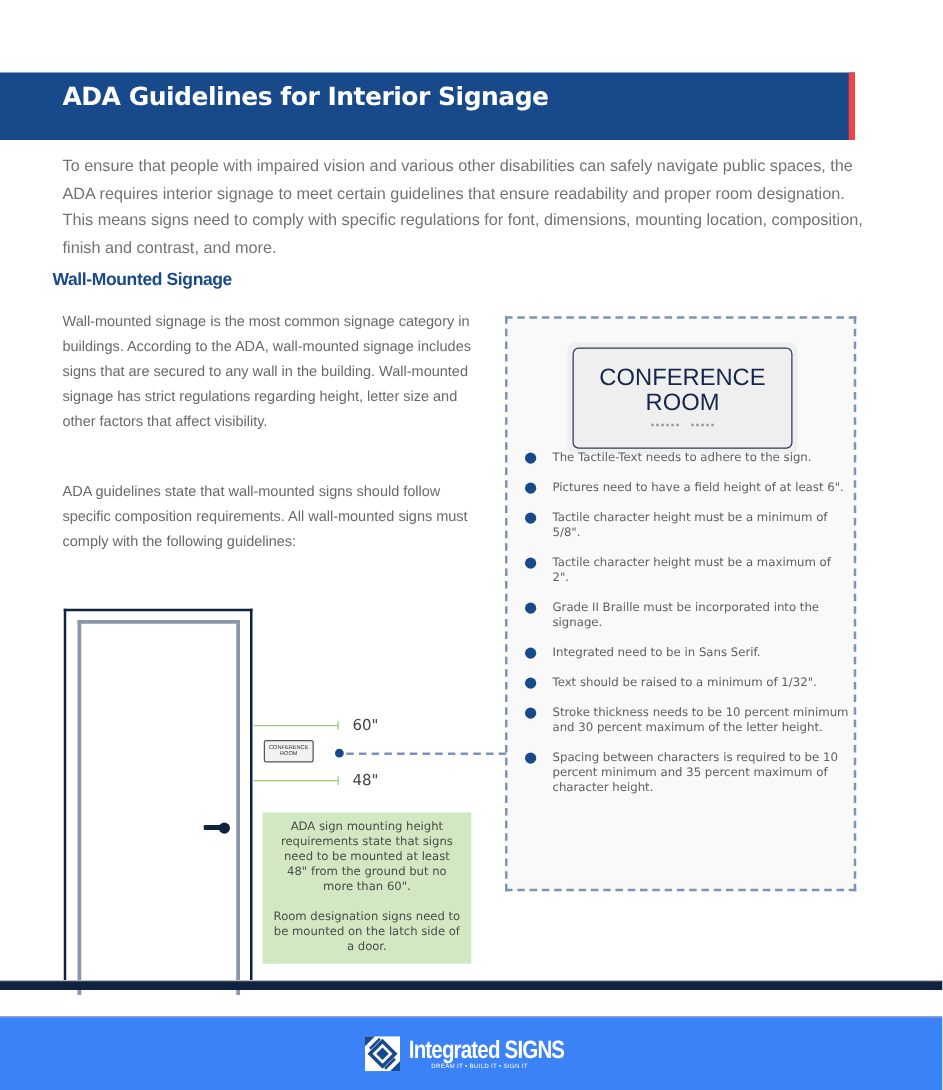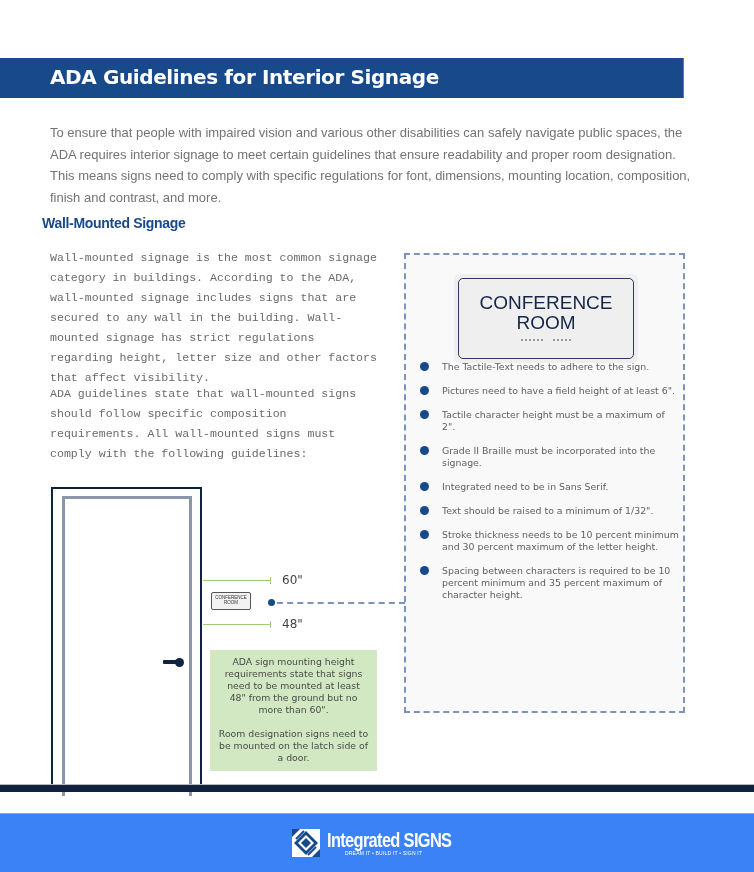--- a/index.html
+++ b/index.html
@@ -1,42 +1,42 @@
 <!DOCTYPE html>
 <html><head>
   <meta charset="utf-8">
   <style>
     * { box-sizing: border-box; margin: 0; padding: 0; }
     html, body { width: 754px; height: 872px; background: #ffffff; overflow: hidden; }
     body { position: relative; font-family: "Liberation Sans", sans-serif; color: #666; }
 
     .title-bar {
-      position: absolute; left: 0; top: 58px; width: 684px; height: 40px;
-      background: #17498b; border-right: 1px solid #ef4444;
+      position: absolute; left: 0; top: 58px; width: 684px; height: 54px;
+      background: #17498b; border-right: 5px solid #ef4444;
     }
     .title-bar h1 {
       position: absolute; left: 50px; top: 7px;
       font-family: "DejaVu Sans", sans-serif; font-weight: bold;
       font-size: 20px; color: #ffffff; letter-spacing: -0.4px;
     }
 
     .intro {
       position: absolute; left: 50px; top: 122px; width: 650px;
       font-size: 13px; line-height: 21.5px; color: #737373;
     }
 
     .section-heading {
       position: absolute; left: 42px; top: 215px;
       font-family: Liberation Sans, sans-serif; font-weight: bold;
       font-size: 14px; color: #17498b; letter-spacing: -0.3px;
     }
 
     .body-text {
       position: absolute; left: 50px; width: 330px;
-      font-family: Liberation Mono, monospace;
+      font-family: Liberation Sans, sans-serif;
       font-size: 11.6px; line-height: 20px; color: #6a6a6a;
     }
     .body-text.p1 { top: 248px; }
     .body-text.p2 { top: 384px; }
 
     
     .info-panel {
       position: absolute; left: 404px; top: 253px; width: 281px; height: 460px;
       background: #f9f9fa;
       border: 2px dashed #7b94bb;
@@ -168,20 +168,21 @@
       <span class="sign-line">ROOM</span>
       <span class="braille">
         <span></span><span></span><span></span><span></span><span></span><span></span><span class="gap"></span><span></span><span></span><span></span><span></span><span></span>
       </span>
     </div>
   </div>
 
   <ul class="guide-list">
     <li><span class="dot"></span><span>The Tactile-Text needs to adhere to the sign.</span></li>
     <li><span class="dot"></span><span>Pictures need to have a field height of at least 6".</span></li>
+    <li><span class="dot"></span><span>Tactile character height must be a minimum of 5/8".</span></li>
     <li><span class="dot"></span><span>Tactile character height must be a maximum of 2".</span></li>
     <li><span class="dot"></span><span>Grade II Braille must be incorporated into the signage.</span></li>
     <li><span class="dot"></span><span>Integrated need to be in Sans Serif.</span></li>
     <li><span class="dot"></span><span>Text should be raised to a minimum of 1/32".</span></li>
     <li><span class="dot"></span><span>Stroke thickness needs to be 10 percent minimum and 30 percent maximum of the letter height.</span></li>
     <li><span class="dot"></span><span>Spacing between characters is required to be 10 percent minimum and 35 percent maximum of character height.</span></li>
   </ul>
 </div>
 
 <div class="door-frame">

